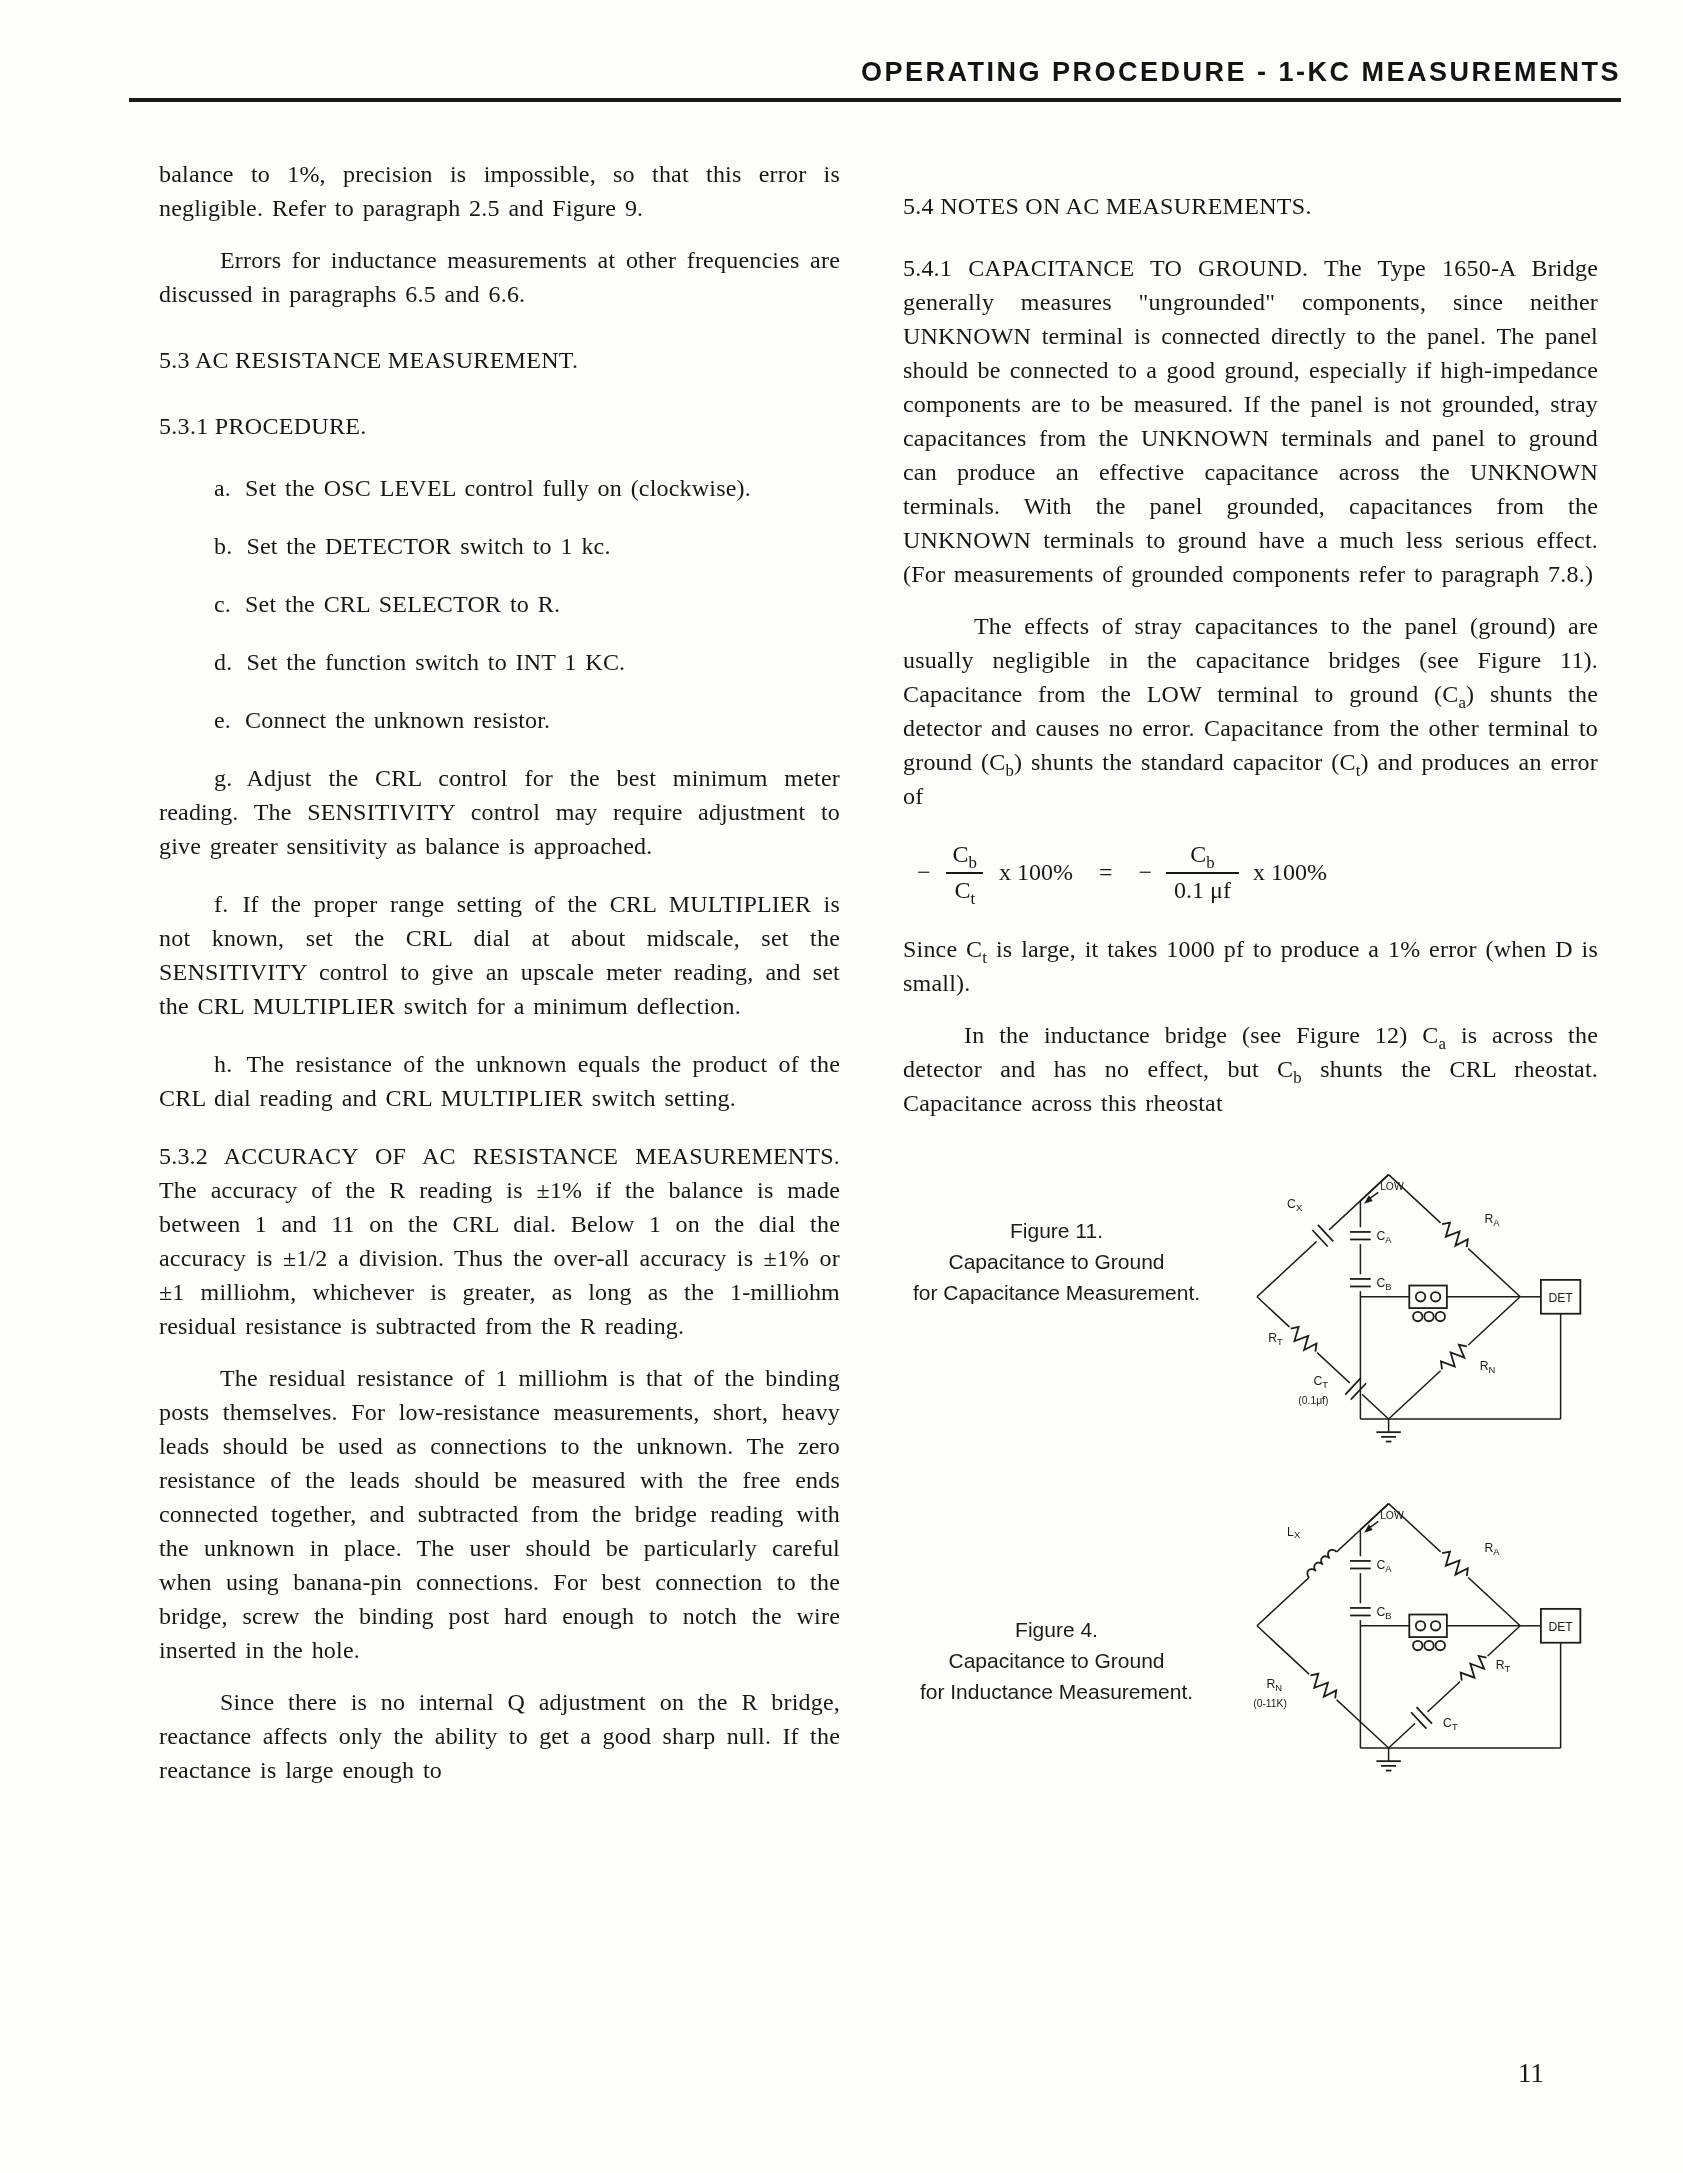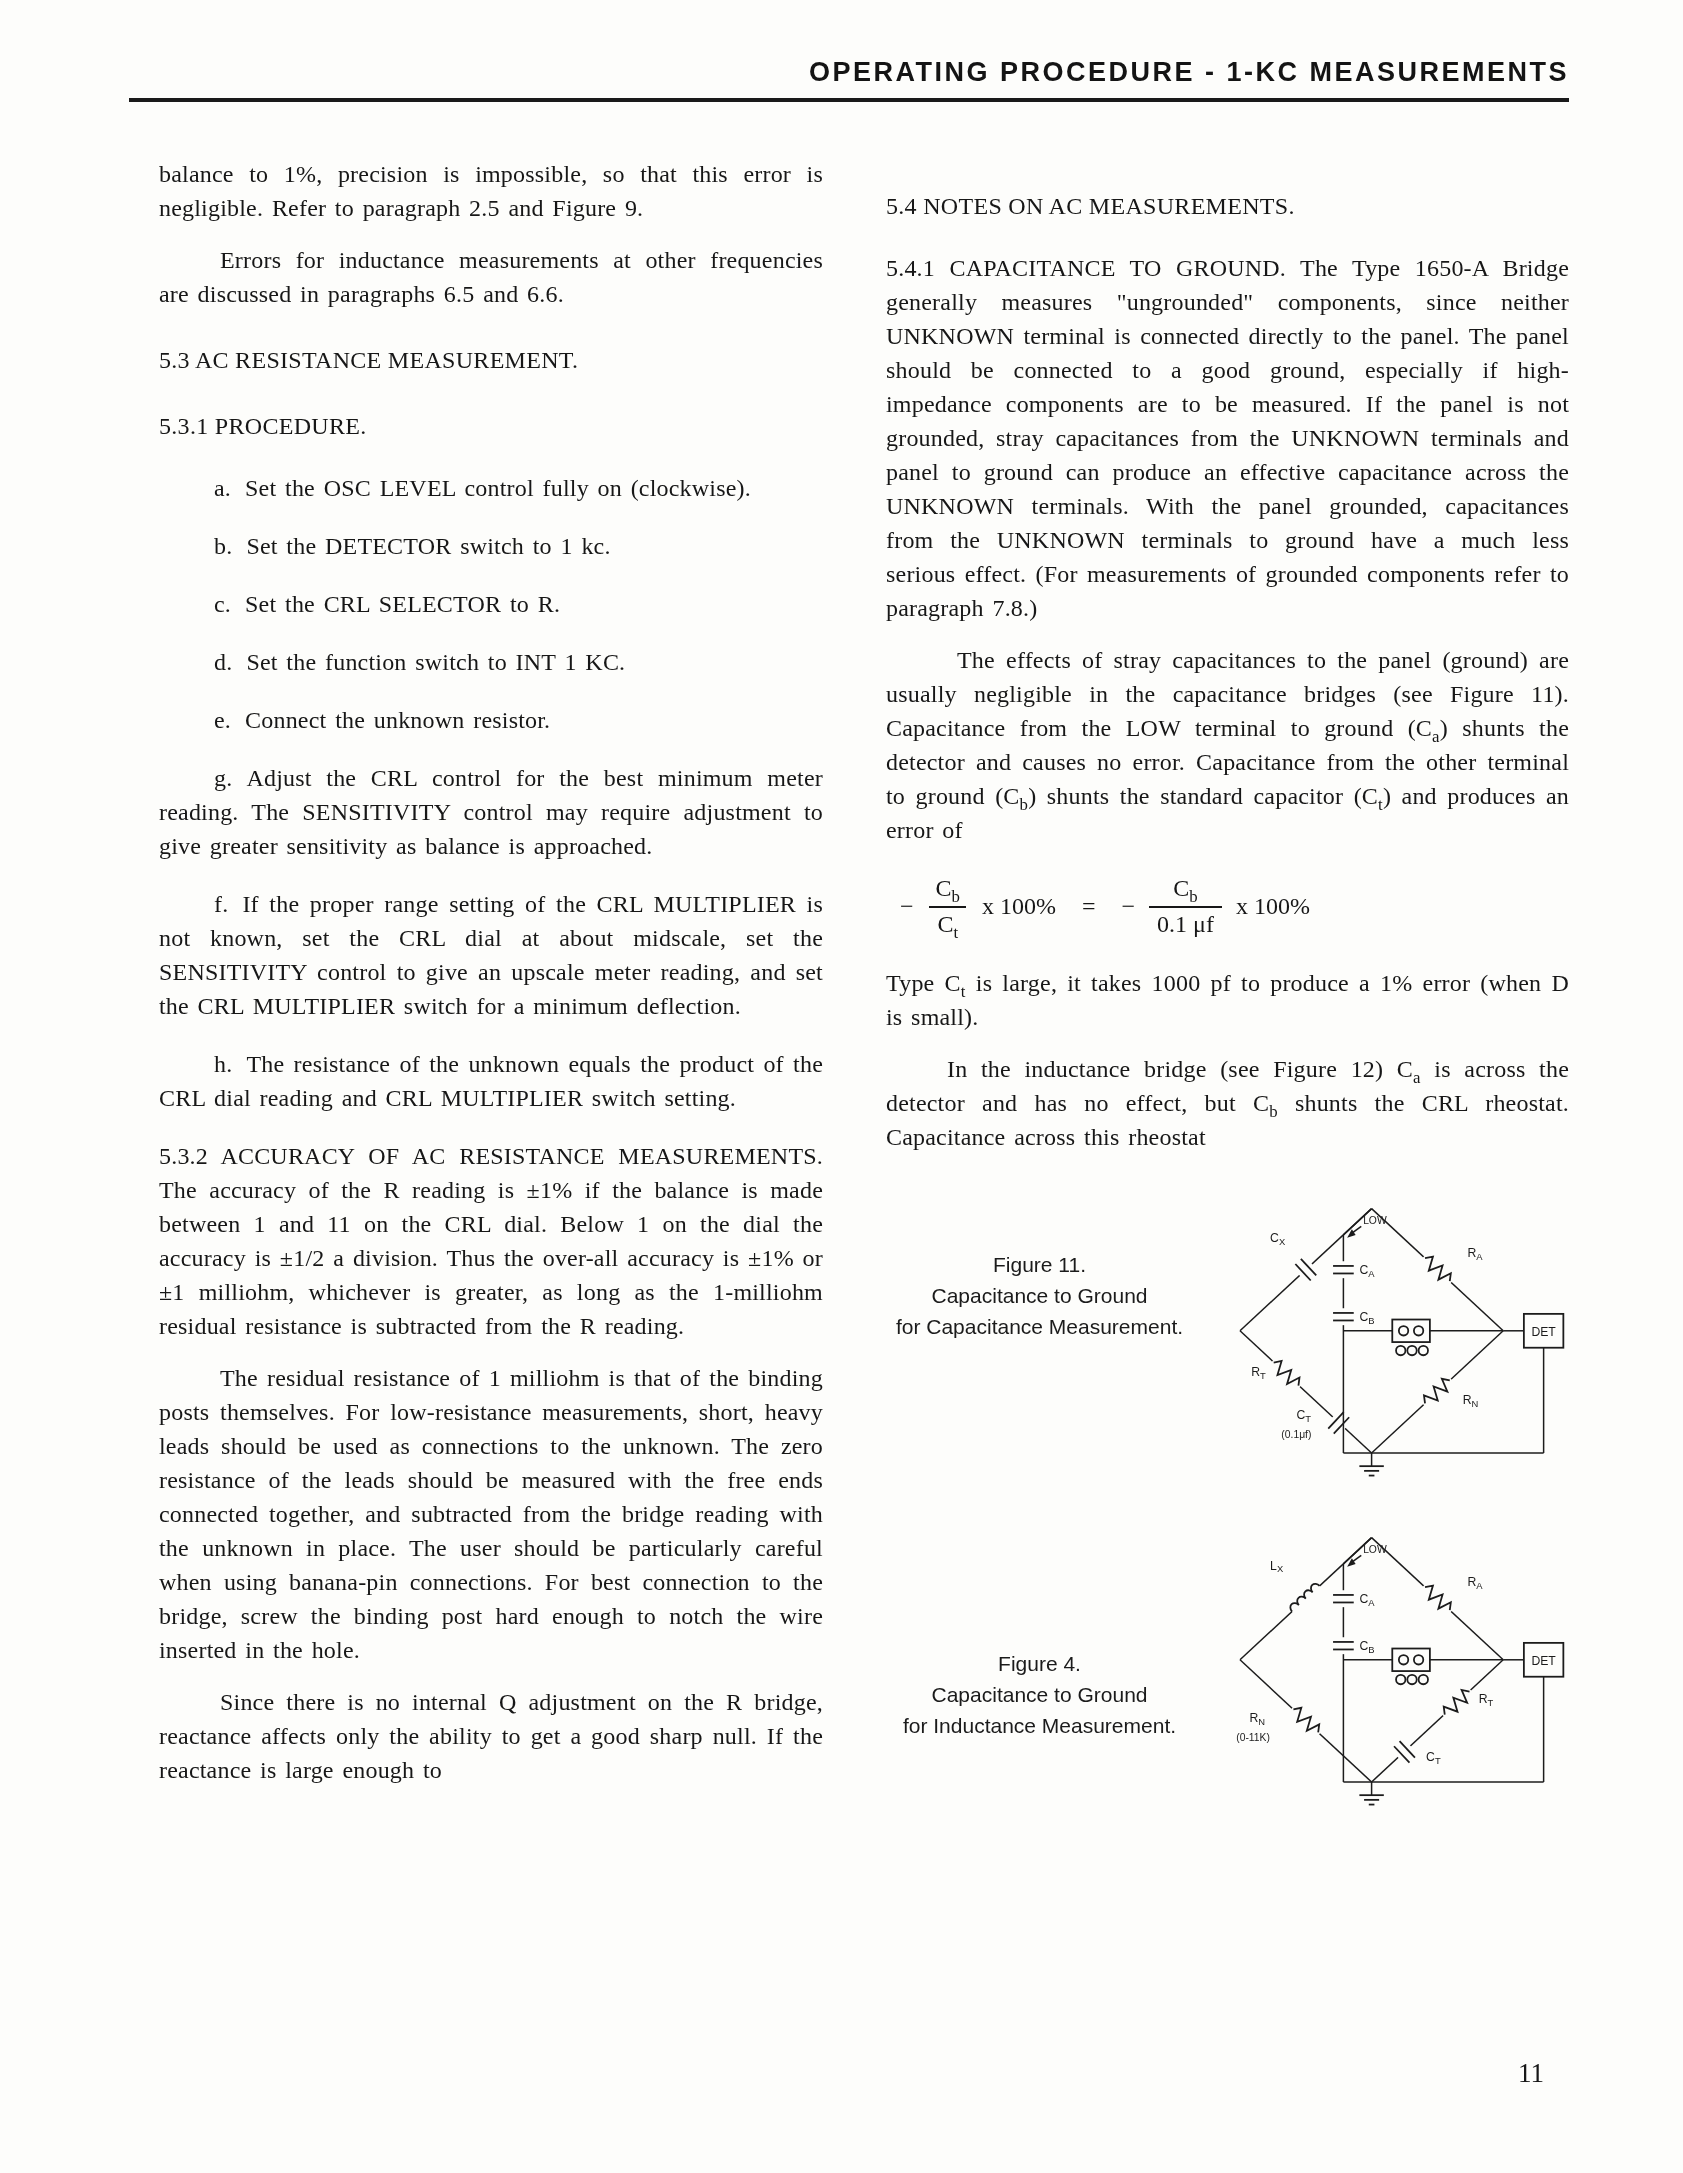--- a/index.html
+++ b/index.html
@@ -2,21 +2,21 @@
 <html><head>
 <meta charset="utf-8">
 <style>
   html, body { margin: 0; padding: 0; }
   body {
     width: 1683px; height: 2173px;
     background: #fdfdfb; color: #171717;
     font-family: "Liberation Serif", "DejaVu Serif", serif;
     position: relative; overflow: hidden;
   }
-  .page { position: absolute; inset: 0; padding: 57px 114px 0 129px; box-sizing: border-box; }
+  .page { position: absolute; inset: 0; padding: 57px 62px 0 129px; box-sizing: border-box; }
 
   
   .header-title {
     font-family: "Liberation Sans", "DejaVu Sans", sans-serif;
     font-weight: 700; font-size: 27px; letter-spacing: 2.5px;
     text-align: right; color: #141414;
   }
   .header-rule { border-top: 4px solid #1a1a1a; margin-top: 10px; }
 
   
@@ -125,21 +125,21 @@
         <span>x 100%</span>
         <span class="f-eq">=</span>
         <span>−</span>
         <span class="frac">
           <span class="num"><span>C</span><sub>b</sub></span>
           <span class="den">0.1 μf</span>
         </span>
         <span>x 100%</span>
       </div>
 
-      <p class="para"><span>Type C</span><sub>t</sub><span> is large, it takes 1000 pf to produce a 1% error (when D is small).</span></p>
+      <p class="para"><span>Since C</span><sub>t</sub><span> is large, it takes 1000 pf to produce a 1% error (when D is small).</span></p>
       <p class="para indent"><span>In the inductance bridge (see Figure 12) C</span><sub>a</sub><span> is across the detector and has no effect, but C</span><sub>b</sub><span> shunts the CRL rheostat.  Capacitance across this rheostat</span></p>
 
       <figure class="figure-block fig11" style="margin:26px 0 0;">
         <figcaption class="figure-caption">
           <div>Figure 11.</div>
           <div>Capacitance to Ground</div>
           <div>for Capacitance Measurement.</div>
         </figcaption>
         <svg class="circuit" width="376" height="311" viewBox="0 0 400 330" role="img">
           <line class="wire" x1="50" y1="160" x2="190" y2="30"></line>

